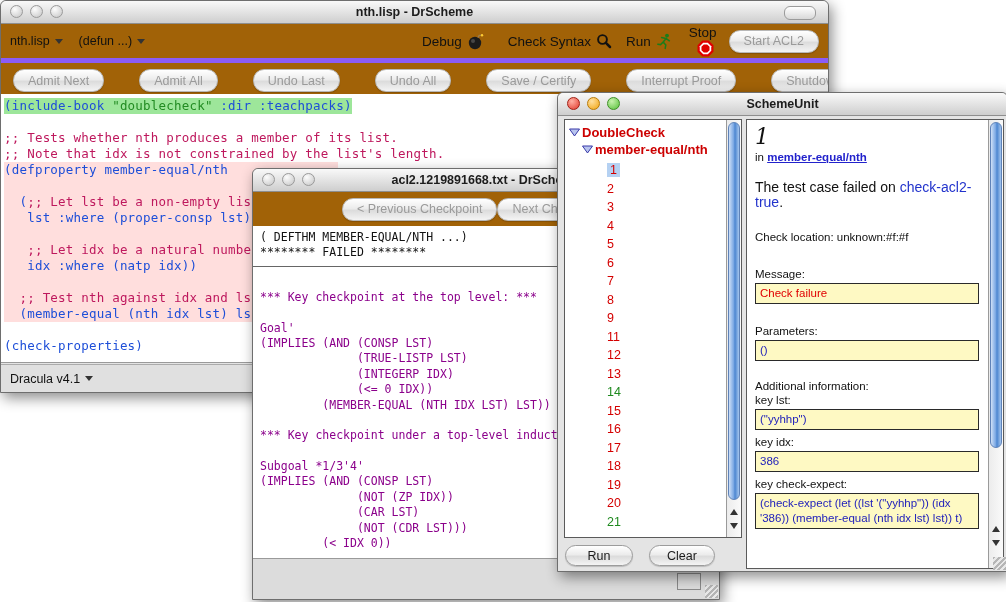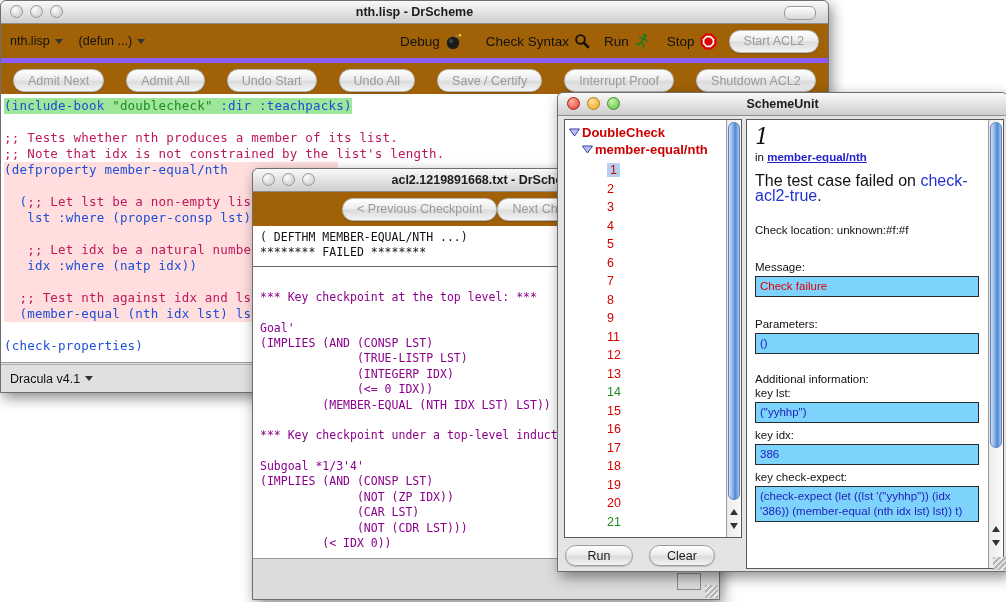--- a/index.html
+++ b/index.html
@@ -64,21 +64,21 @@
   .scroll{position:absolute;top:0;bottom:0;right:0;width:15px;background:linear-gradient(90deg,#ececec,#fafafa);
           border-left:1px solid #9a9a9a;box-sizing:border-box;}
   .sb-thumb{position:absolute;left:1px;right:1px;border-radius:7px;
             background:linear-gradient(90deg,#cfe0f7 0%,#7ca9e4 45%,#4c86d0 60%,#a6c6ee 100%);
             border:1px solid #5e82b8;box-sizing:border-box;}
   .sb-arrow{position:absolute;left:0;right:0;margin:auto;width:0;height:0;
             border-left:4px solid transparent;border-right:4px solid transparent;}
   .sb-up{border-bottom:6px solid #333;}
   .sb-down{border-top:6px solid #333;}
   .dlabel{font-size:11.5px;color:#111;}
-  .dbox{border:1px solid #2a2a2a;background:#7dd3fc;padding:2px 4px;font-size:11.5px;color:#2222bb;margin-top:3px;line-height:15px;}
+  .dbox{border:1px solid #2a2a2a;background:#fef9c3;padding:2px 4px;font-size:11.5px;color:#2222bb;margin-top:3px;line-height:15px;}
   .dbox.redtext{color:#e00000;}
   .dlink{color:#2222cc;font-weight:bold;text-decoration:underline;font-size:11.5px;}
   .bignum{font-family:"DejaVu Serif",serif;font-style:italic;font-size:22px;color:#111;line-height:24px;}
 </style>
 </head>
 <body>
 
 <div class="window" style="left:0;top:0;width:827px;height:391px;z-index:1;">
   <div class="titlebar">
     <div class="lights">
@@ -122,45 +122,45 @@
       </div>
       <div class="menu-item" style="margin-left:14px;font-size:13.5px;">
         <span>Run</span>
         <span class="icon" style="margin-left:5px;">
           <svg width="16" height="17" viewBox="0 0 16 17">
             <circle cx="11" cy="2.6" r="1.9" fill="#1a7d1a"></circle>
             <path d="M10.3,5.2 L7.2,9 M10.3,5.6 L13.4,7.8 M9.9,5.6 L5.6,4.6 M7.2,9 L9.8,12 L9.2,15.4 M7.2,9 L4.6,11.6 L1.8,11.2" stroke="#1a7d1a" stroke-width="1.5" fill="none" stroke-linecap="round"></path>
           </svg>
         </span>
       </div>
-      <div class="menu-item" style="margin-left:17px;font-size:13.5px;">
+      <div class="menu-item" style="margin-left:17px;font-size:13.5px;flex-direction:column;">
         <span>Stop</span>
         <span class="icon" style="margin-left:5px;">
           <svg width="17" height="17" viewBox="0 0 16 16">
             <polygon points="5,0.5 11,0.5 15.5,5 15.5,11 11,15.5 5,15.5 0.5,11 0.5,5" fill="#e00000"></polygon>
             <polygon points="5.8,2.6 10.2,2.6 13.4,5.8 13.4,10.2 10.2,13.4 5.8,13.4 2.6,10.2 2.6,5.8" fill="#ffffff"></polygon>
             <polygon points="6.4,4.2 9.6,4.2 11.8,6.4 11.8,9.6 9.6,11.8 6.4,11.8 4.2,9.6 4.2,6.4" fill="#e00000"></polygon>
           </svg>
         </span>
       </div>
       <div class="aqua-btn disabled" style="margin-left:12px;">
         <span>Start ACL2</span>
       </div>
     </div>
   </div>
 
-  <div class="toolbar" style="height:35px;padding:0 12px;gap:22px;">
+  <div class="toolbar" style="height:35px;padding:0 12px;gap:35px;">
       <div class="aqua-btn disabled">
         <span>Admit Next</span>
       </div>
       <div class="aqua-btn disabled">
         <span>Admit All</span>
       </div>
       <div class="aqua-btn disabled">
-        <span>Undo Start</span>
+        <span>Undo Last</span>
       </div>
       <div class="aqua-btn disabled">
         <span>Undo All</span>
       </div>
       <div class="aqua-btn disabled">
         <span>Save / Certify</span>
       </div>
       <div class="aqua-btn disabled">
         <span>Interrupt Proof</span>
       </div>
@@ -315,21 +315,21 @@
     <span>Clear</span>
   </div>
 
   <div class="panel" style="left:188px;top:26px;width:258px;height:450px;">
     <div style="padding:5px 24px 4px 8px;">
       <div class="bignum">1</div>
       <div style="margin-top:2px;font-size:11.5px;color:#111;">
         <span>in</span>
         <a class="dlink">member-equal/nth</a>
       </div>
-      <div style="margin-top:10px;font-size:16px;color:#111;line-height:15px;">
+      <div style="margin-top:17px;font-size:14px;color:#111;line-height:15px;">
         <span>The test case failed on </span><span style="color:#2233cc;">check-acl2-true</span><span>.</span>
       </div>
       <div style="margin-top:21px;font-size:11.5px;color:#111;">Check location: unknown:#f:#f</div>
 
       <div class="dlabel" style="margin-top:25px;">Message:</div>
       <div class="dbox redtext">Check failure</div>
 
       <div class="dlabel" style="margin-top:21px;">Parameters:</div>
       <div class="dbox">()</div>
 

